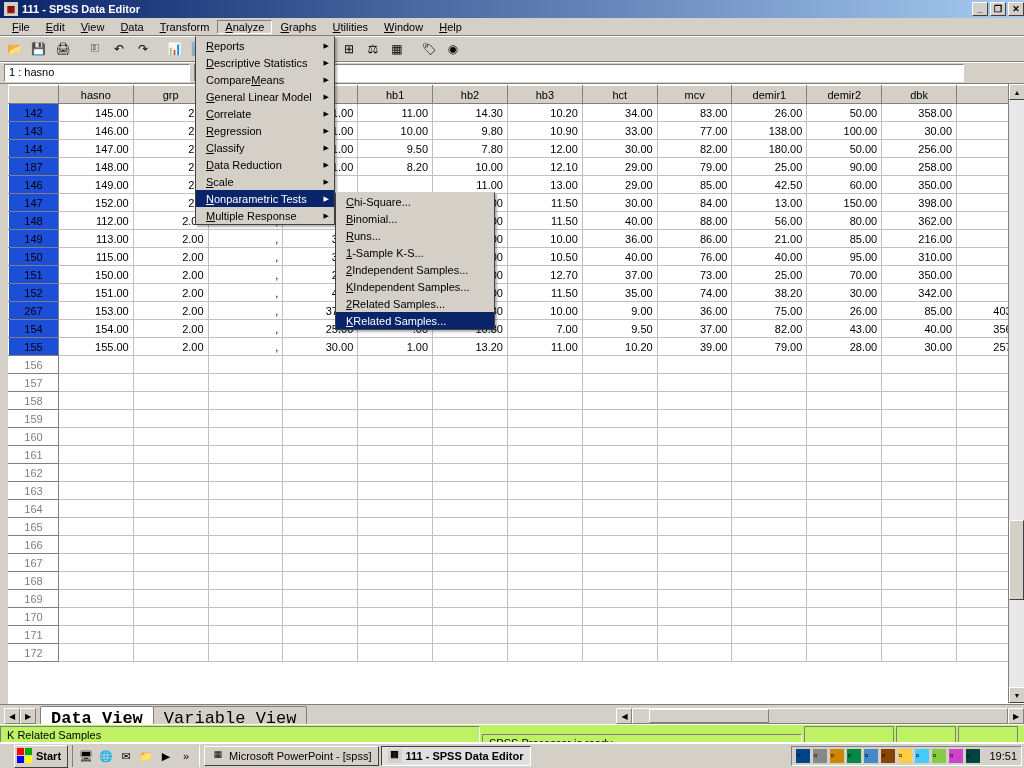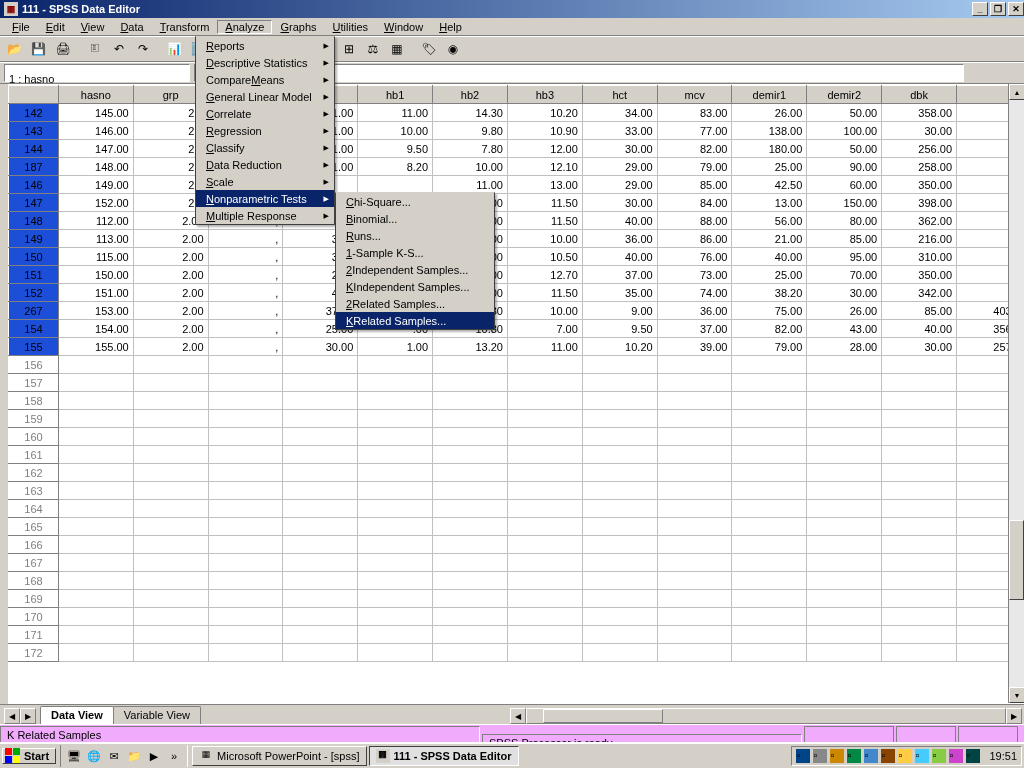--- a/index.html
+++ b/index.html
@@ -12,50 +12,50 @@
 .menubar { height: 18px; background: #d4d0c8; display: flex; align-items: center; padding-left: 4px; font-size: 11px; border-bottom:1px solid #808080;}
 .menubar .menuitem { padding: 1px 8px; cursor: default; }
 .menubar .menuitem.active { background: #d4d0c8; border: 1px solid #808080; border-right-color:#fff; border-bottom-color:#fff; padding:0 7px;}
 .menubar .menuitem u { text-decoration: underline; }
 
 .toolbar { height: 26px; background: #d4d0c8; display: flex; align-items: center; padding: 2px 4px; gap:2px; border-top:1px solid #fff; border-bottom:1px solid #808080;}
 .tbtn { width: 22px; height: 22px; border: 1px solid #d4d0c8; display:flex; align-items:center; justify-content:center; font-size:12px;}
 .tsep { width:6px; }
 
 .cellrefbar { height:22px; background:#d4d0c8; display:flex; align-items:center; padding:2px 4px; border-top:1px solid #fff; border-bottom:1px solid #808080;}
-.cellrefbar .refbox { width:186px; height:18px; background:#fff; border:1px solid #808080; border-right-color:#fff; border-bottom-color:#fff; padding:8px 4px; font-size:11px;}
+.cellrefbar .refbox { width:186px; height:18px; background:#fff; border:1px solid #808080; border-right-color:#fff; border-bottom-color:#fff; padding:1px 4px; font-size:11px;}
 .cellrefbar .valbox { margin-left:4px; flex:1; height:18px; background:#fff; border:1px solid #808080; border-right-color:#fff; border-bottom-color:#fff; max-width:770px;}
 
 .grid-container { position:relative; height:620px; background:#fff; border-top:1px solid #fff; overflow:hidden;margin-left:8px;}
 table.grid { border-collapse: collapse; table-layout: fixed; width: 1024px; }
 table.grid th, table.grid td { border: 1px solid #c0c0c0; height: 18px; font-size: 11px; padding: 0 4px; overflow: hidden; white-space: nowrap; }
 table.grid th { background: #d4d0c8; font-weight: normal; text-align:center; border:1px solid #808080; border-top-color:#fff; border-left-color:#fff;}
 table.grid td { text-align: right; }
 table.grid .rowhdr { background:#1d4ed8; text-align:center; width:46px; border:1px solid #808080; border-top-color:#fff; border-left-color:#fff;}
 table.grid tr.empty td { background:#fff; }
 table.grid th.colh { width:69px; }
 table.grid th.rowhcorner { width:46px; }
 
 .tabs { height:20px; background:#d4d0c8; display:flex; align-items:flex-end; padding-left:4px; border-top:1px solid #808080;}
 .tabs .navs { display:flex; margin-right:4px;}
 .tabs .navbtn { width:16px; height:16px; background:#d4d0c8; border:1px solid #808080; border-top-color:#fff; border-left-color:#fff; display:flex; align-items:center; justify-content:center; font-size:8px;}
-.tabs .tab { padding:2px 10px; background:#fff; border:1px solid #808080; border-bottom:none; border-top-left-radius:2px; border-top-right-radius:2px; font-size:11px; height:18px; margin-right:-1px;}
+.tabs .tab { padding:2px 10px; background:#fff; border:1px solid #808080; border-bottom:none; border-top-left-radius:2px; border-top-right-radius:2px; font-size:17px; height:18px; margin-right:-1px;font-family:Liberation Mono, monospace;}
 .tabs .tab.active { font-weight:bold; background:#fff;}
 .tabs .tab.inactive { background:#d4d0c8; }
 .tabs .hscroll { flex:1; display:flex; align-items:center; justify-content:flex-start; margin-left:310px;}
 .tabs .hscroll .hbar { flex:1; height:16px; background:#d4d0c8; border:1px solid #808080; border-top-color:#fff; border-left-color:#fff; position:relative; max-width:480px;}
 .tabs .hscroll .hbar .thumb { position:absolute; left:16px; width:120px; height:14px; background:#d4d0c8; border:1px solid #fff; border-right-color:#808080; border-bottom-color:#808080;}
 
-.statusbar { height:20px; background:#f0abfc; display:flex; align-items:center; font-size:11px; border-top:1px solid #fff;}
+.statusbar { height:20px; background:#bef264; display:flex; align-items:center; font-size:11px; border-top:1px solid #fff;}
 .statusbar .pane { border:1px solid #808080; border-top-color:#808080; border-left-color:#808080; height:18px; padding:1px 6px; margin-right:2px; display:flex; align-items:center;}
 .statusbar .pane.p1 { width:480px; border:1px solid #808080; border-right-color:#fff; border-bottom-color:#fff;}
 .statusbar .pane.p2 { width:320px; border:1px solid #808080; border-right-color:#fff; border-bottom-color:#fff;margin-top:17px;}
 
 .taskbar { position:absolute; bottom:0; left:0; right:0; height:26px; background:#d4d0c8; border-top:2px solid #fff; display:flex; align-items:center; padding:0 2px; font-size:11px;}
-.taskbar .start { height:16px; padding:0 6px 0 2px; background:#d4d0c8; border:1px solid #fff; border-right-color:#404040; border-bottom-color:#404040; display:flex; align-items:center; font-weight:bold;}
+.taskbar .start { height:23px; padding:0 6px 0 2px; background:#d4d0c8; border:1px solid #fff; border-right-color:#404040; border-bottom-color:#404040; display:flex; align-items:center; font-weight:bold;margin-left:12px;}
 .taskbar .start .winlogo { width:16px; height:16px; margin-right:3px; background:
   linear-gradient(#f00,#f00) 0 0/7px 7px no-repeat,
   linear-gradient(#0a0,#0a0) 8px 0/7px 7px no-repeat,
   linear-gradient(#00f,#00f) 0 8px/7px 7px no-repeat,
   linear-gradient(#ff0,#ff0) 8px 8px/7px 7px no-repeat;}
 .taskbar .ql { display:flex; gap:2px; margin:0 4px; padding:0 4px; border-left:1px solid #808080; border-right:1px solid #fff; height:22px; align-items:center;}
 .taskbar .ql .qbtn { width:18px; height:18px; display:flex; align-items:center; justify-content:center;}
 .taskbar .task { height:20px; padding:0 6px; border:1px solid #fff; border-right-color:#404040; border-bottom-color:#404040; display:flex; align-items:center; margin-right:2px; max-width:180px; overflow:hidden;}
 .taskbar .task.active { border:1px solid #404040; border-right-color:#fff; border-bottom-color:#fff; background:#e0e0e0; font-weight:bold;}
 .taskbar .tray { margin-left:auto; height:20px; border:1px solid #808080; border-right-color:#fff; border-bottom-color:#fff; display:flex; align-items:center; padding:0 4px; gap:3px;}

